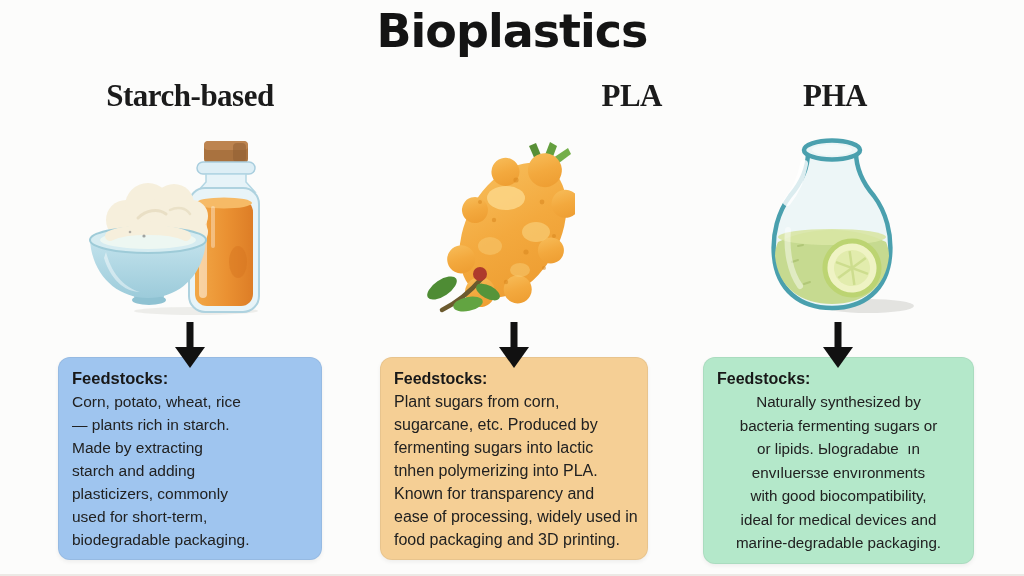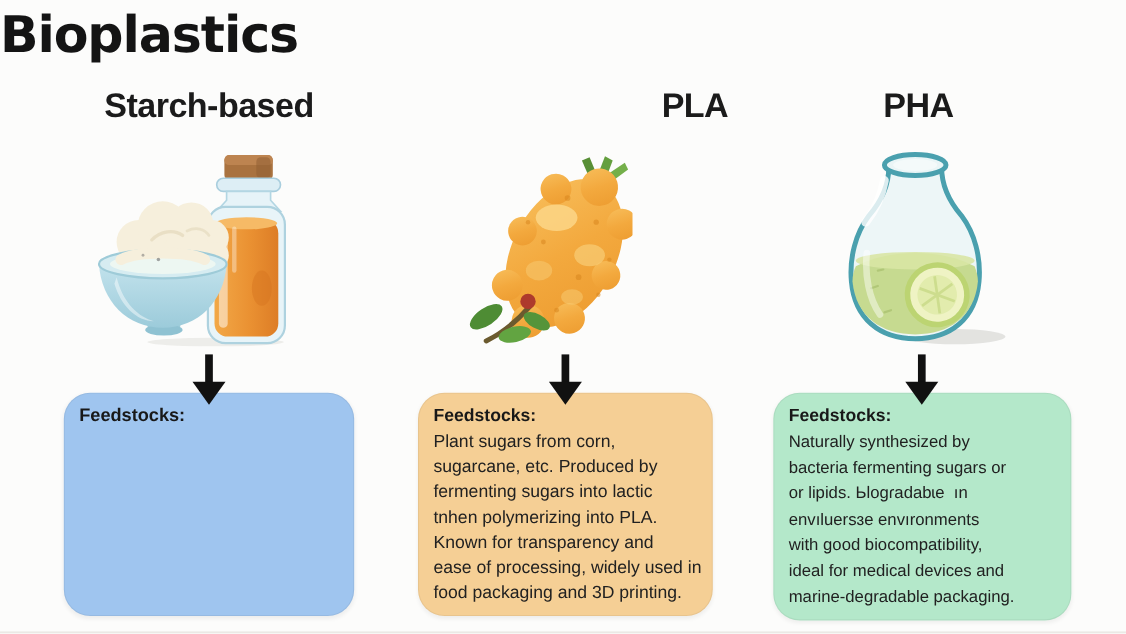--- a/index.html
+++ b/index.html
@@ -7,69 +7,69 @@
     width:1024px;height:576px;overflow:hidden;
     background:#fcfcfb;
     font-family:"Liberation Sans", sans-serif;
     color:#1f1f1f;
     position:relative;
   }
   .stage{position:absolute;inset:0;width:1024px;height:576px;}
 
   .title{
     position:absolute;top:4px;left:0;width:1024px;
-    text-align:left;
+    text-align:center;
     font-family:"DejaVu Sans", sans-serif;
     font-weight:800;font-size:46px;letter-spacing:-1px;
     color:#141414;
   }
 
   .col-header{
     position:absolute;top:78px;width:300px;text-align:center;
-    font-family:Liberation Sans, sans-serif;
+    font-family:Liberation Serif, serif;
     font-weight:800;font-size:31px;letter-spacing:-0.5px;color:#1b1b1b;
   }
   .col-header.c1{left:40px;}
   .col-header.c2{left:362px;text-align:right;}
   .col-header.c3{left:685px;}
 
   .illus{position:absolute;}
   .illus.c1{left:86px;top:140px;}
   .illus.c2{left:420px;top:140px;}
   .illus.c3{left:768px;top:138px;}
 
   .arrow{position:absolute;top:322px;z-index:3;}
   .arrow.c1{left:173px;}
   .arrow.c2{left:497px;}
   .arrow.c3{left:821px;}
 
   .fbox{
     position:absolute;top:357px;
-    border-radius:24px;
+    border-radius:12px;
     padding:10px 14px;
     box-sizing:border-box;
     overflow:hidden;
     box-shadow:inset 0 0 0 1px rgba(0,0,0,0.05), 0 2px 4px rgba(0,0,0,0.06);
   }
   .fbox.c1{left:58px;width:264px;height:203px;}
   .fbox.c2{left:380px;width:268px;height:203px;}
   .fbox.c3{left:703px;width:271px;height:207px;}
 
   .fbox .box-label{
     font-weight:700;font-size:16.5px;line-height:23px;color:#181818;
     white-space:pre;
   }
   .fbox .box-body{
     font-size:15.5px;line-height:23px;color:#212121;
     white-space:pre;
   }
   .fbox.c2 .box-label{font-size:16px;}
   .fbox.c2 .box-body{font-size:16px;line-height:23px;}
   .fbox.c3 .box-label{font-size:16px;}
-  .fbox.c3 .box-body{font-size:15.2px;line-height:23.5px;}
+  .fbox.c3 .box-body{font-size:15.2px;line-height:23.5px;text-align:center;}
 
   .bottom-edge{
     position:absolute;left:0;bottom:0;width:1024px;height:2px;
     background:#ebe9e5;
   }
 </style>
 </head>
 <body>
 
 <div class="stage">
@@ -219,20 +219,27 @@
     <rect x="13.5" y="0" width="7" height="27" style="fill: rgb(17, 17, 17);"></rect>
     <polygon points="2,25 32,25 17,46" style="fill: rgb(17, 17, 17);"></polygon>
   </svg>
   <svg class="arrow c3" width="34" height="48" viewBox="0 0 34 48">
     <rect x="13.5" y="0" width="7" height="27" style="fill: rgb(17, 17, 17);"></rect>
     <polygon points="2,25 32,25 17,46" style="fill: rgb(17, 17, 17);"></polygon>
   </svg>
 
   <div class="fbox c1" style="background: rgb(159, 197, 239);">
     <div class="box-label">Feedstocks:</div>
+    <div class="box-body">Corn, potato, wheat, rice
+— plants rich in starch.
+Made by extracting
+starch and adding
+plasticizers, commonly
+used for short-term,
+biodegradable packaging.</div>
   </div>
 
   <div class="fbox c2" style="background: rgb(245, 207, 149);">
     <div class="box-label">Feedstocks:</div>
     <div class="box-body">Plant sugars from corn,
 sugarcane, etc. Produced by
 fermenting sugars into lactic
 tnhen polymerizing into PLA.
 Known for transparency and
 ease of processing, widely used in

